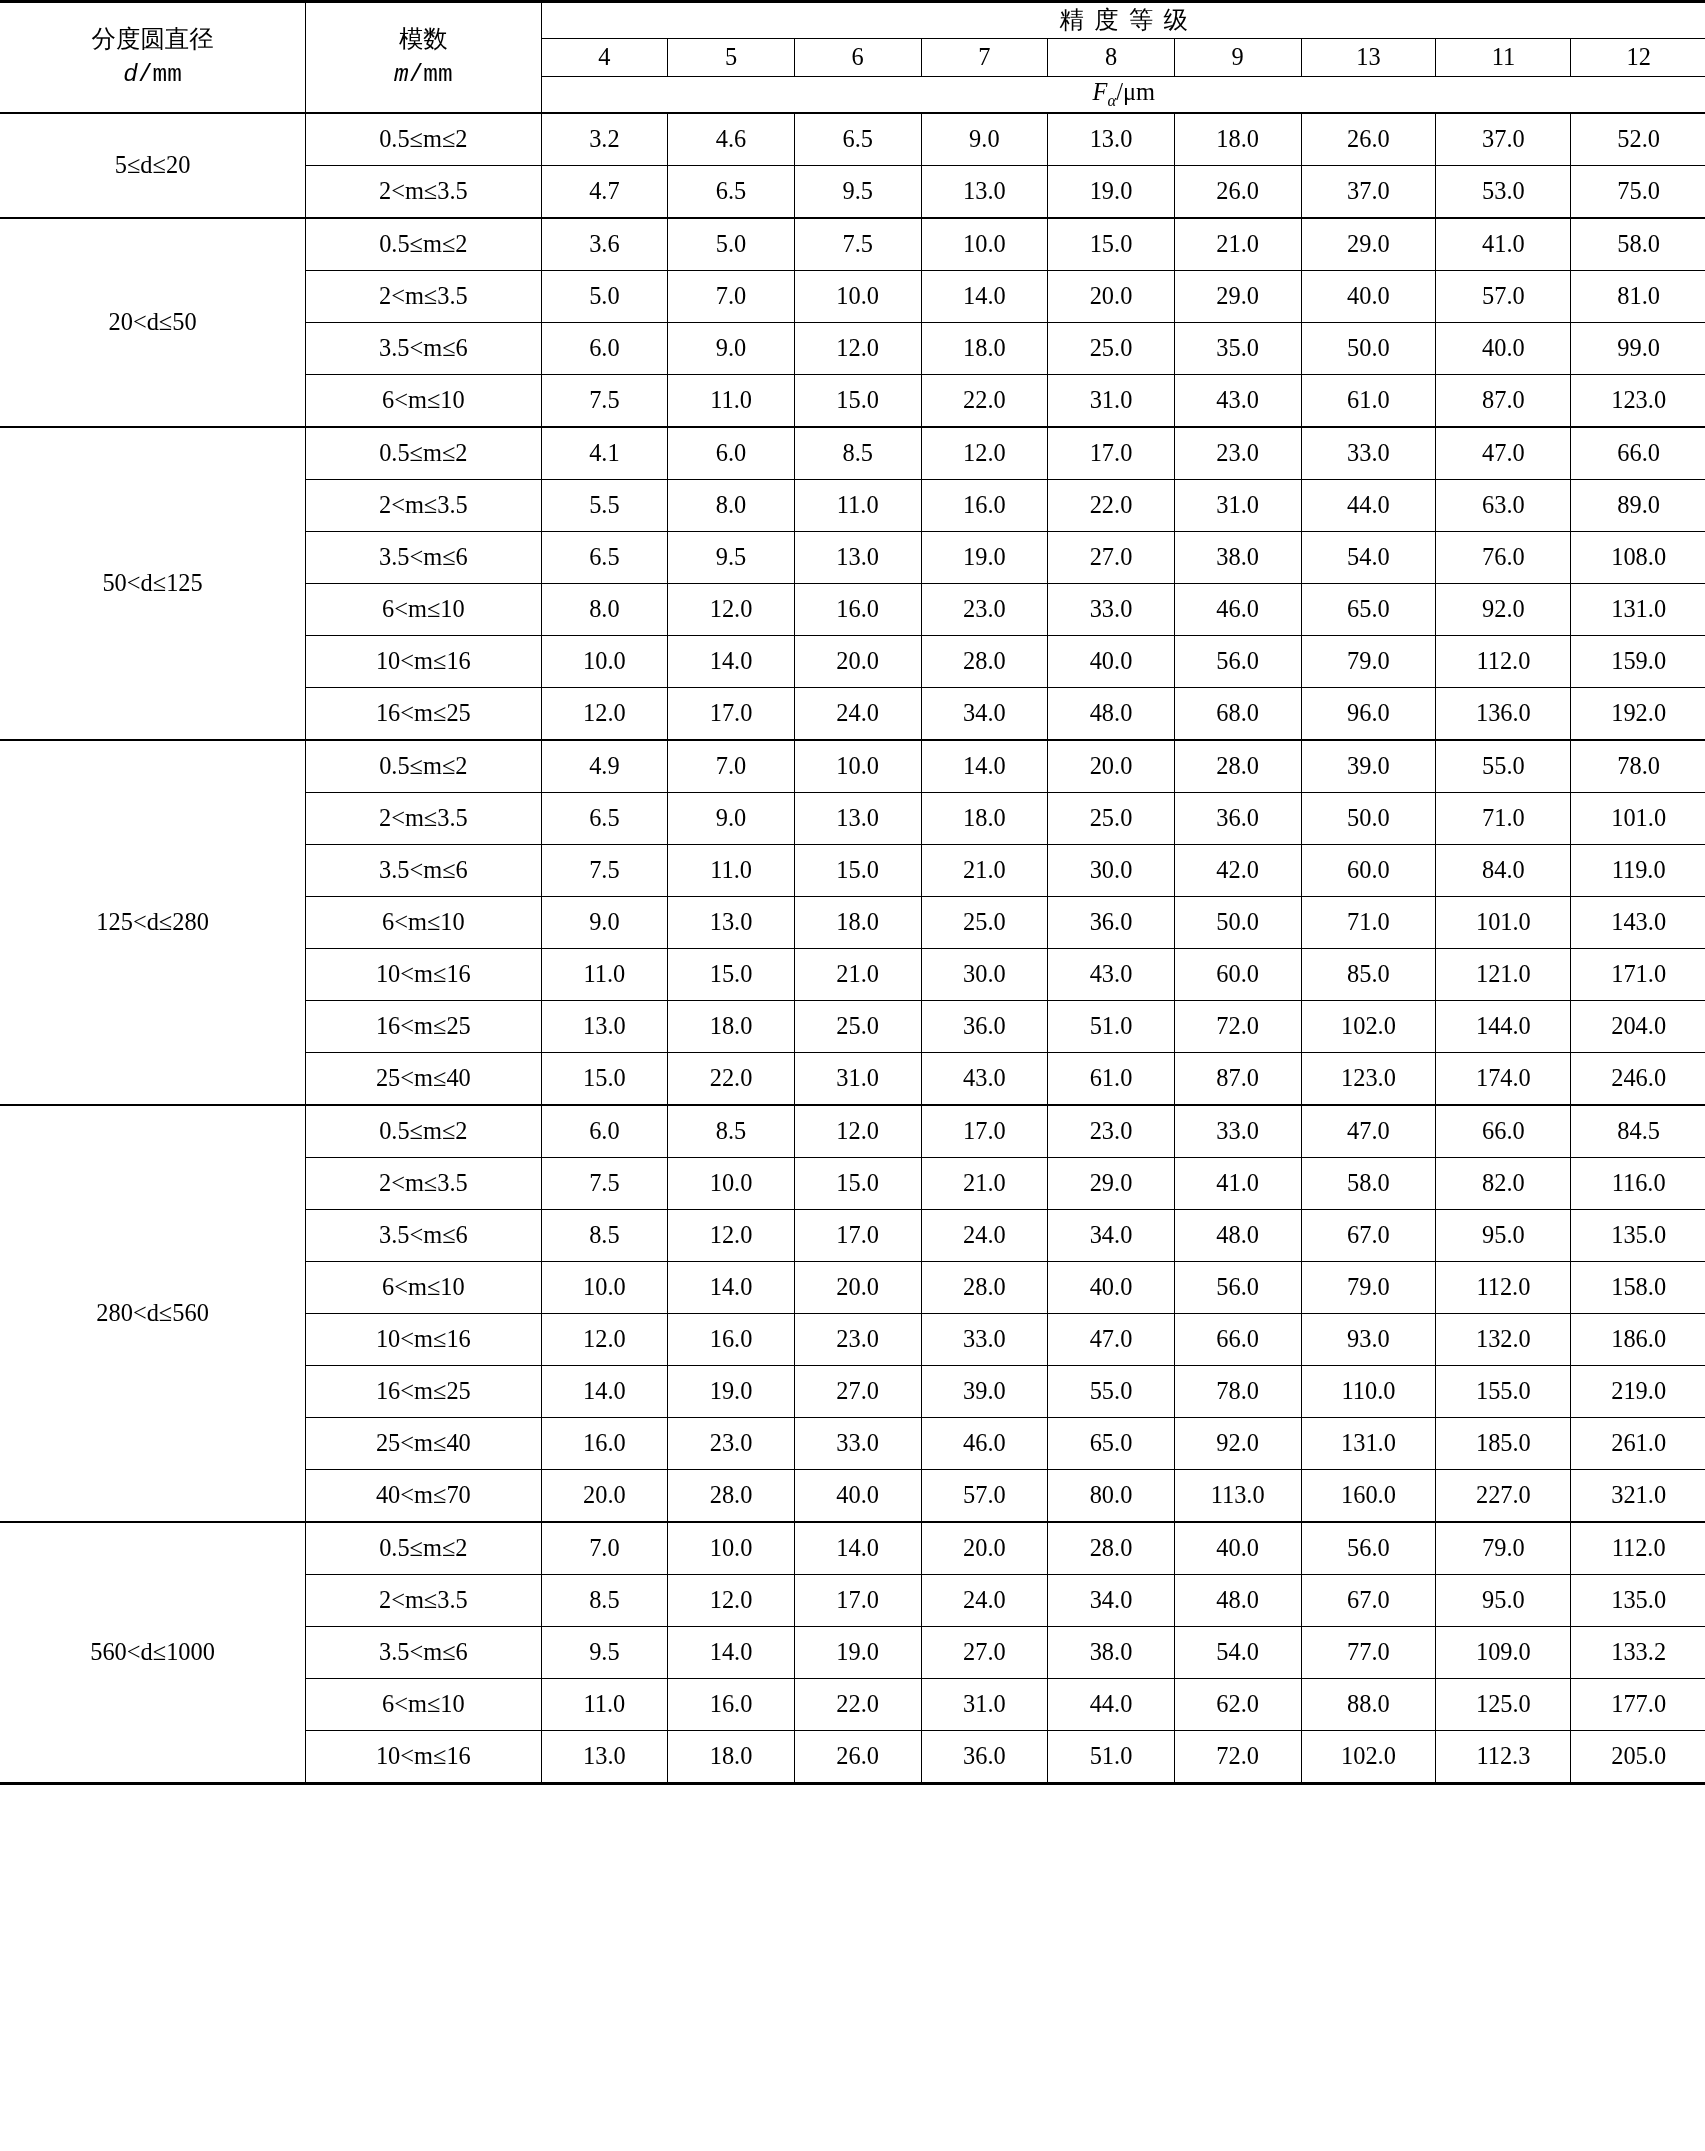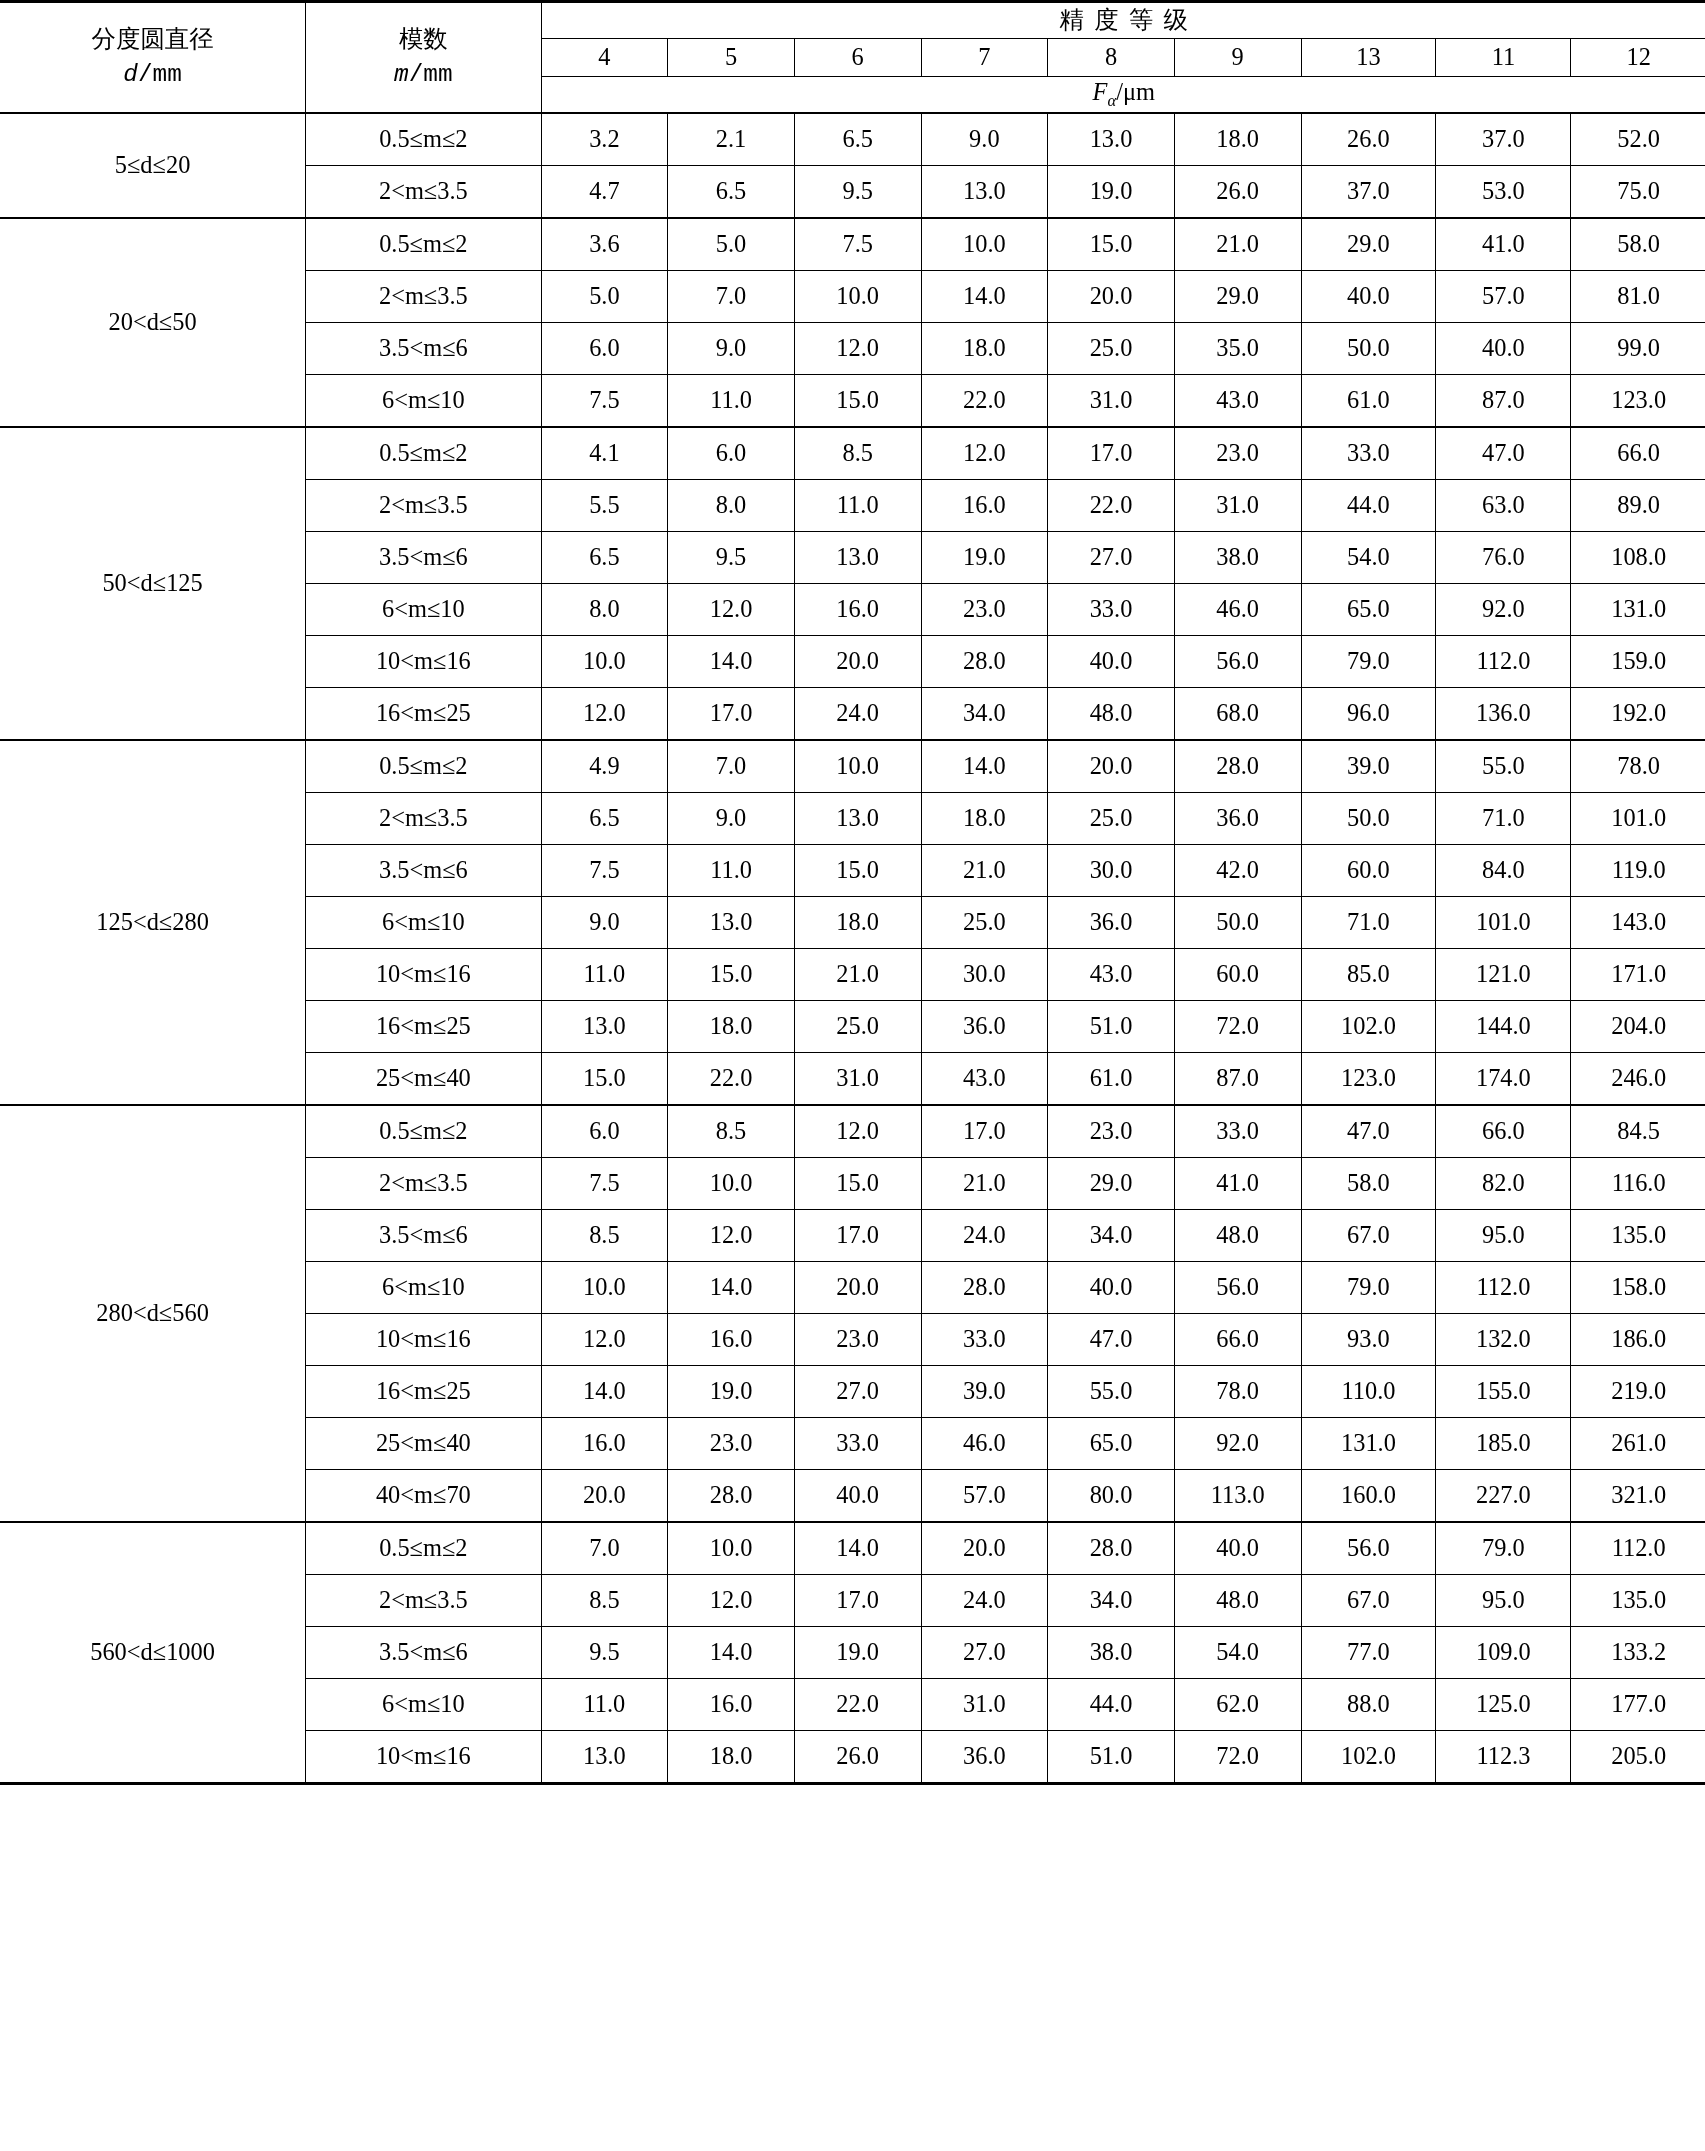--- a/index.html
+++ b/index.html
@@ -166,21 +166,21 @@
       </tr>
       <tr>
         <th class="hdr-falpha" colspan="9"><span class="ital">F</span><span class="sub">α</span>/μm</th>
       </tr>
     </thead>
     <tbody id="tbody">
         <tr class="datarow group-start">
           <td class="dcell" rowspan="2">5≤d≤20</td>
           <td class="mcell">0.5≤m≤2</td>
           <td class="val">3.2</td>
-          <td class="val">2.1</td>
+          <td class="val">4.6</td>
           <td class="val">6.5</td>
           <td class="val">9.0</td>
           <td class="val">13.0</td>
           <td class="val">18.0</td>
           <td class="val">26.0</td>
           <td class="val">37.0</td>
           <td class="val">52.0</td>
         </tr>
         <tr class="datarow">
           <td class="mcell">2&lt;m≤3.5</td>

